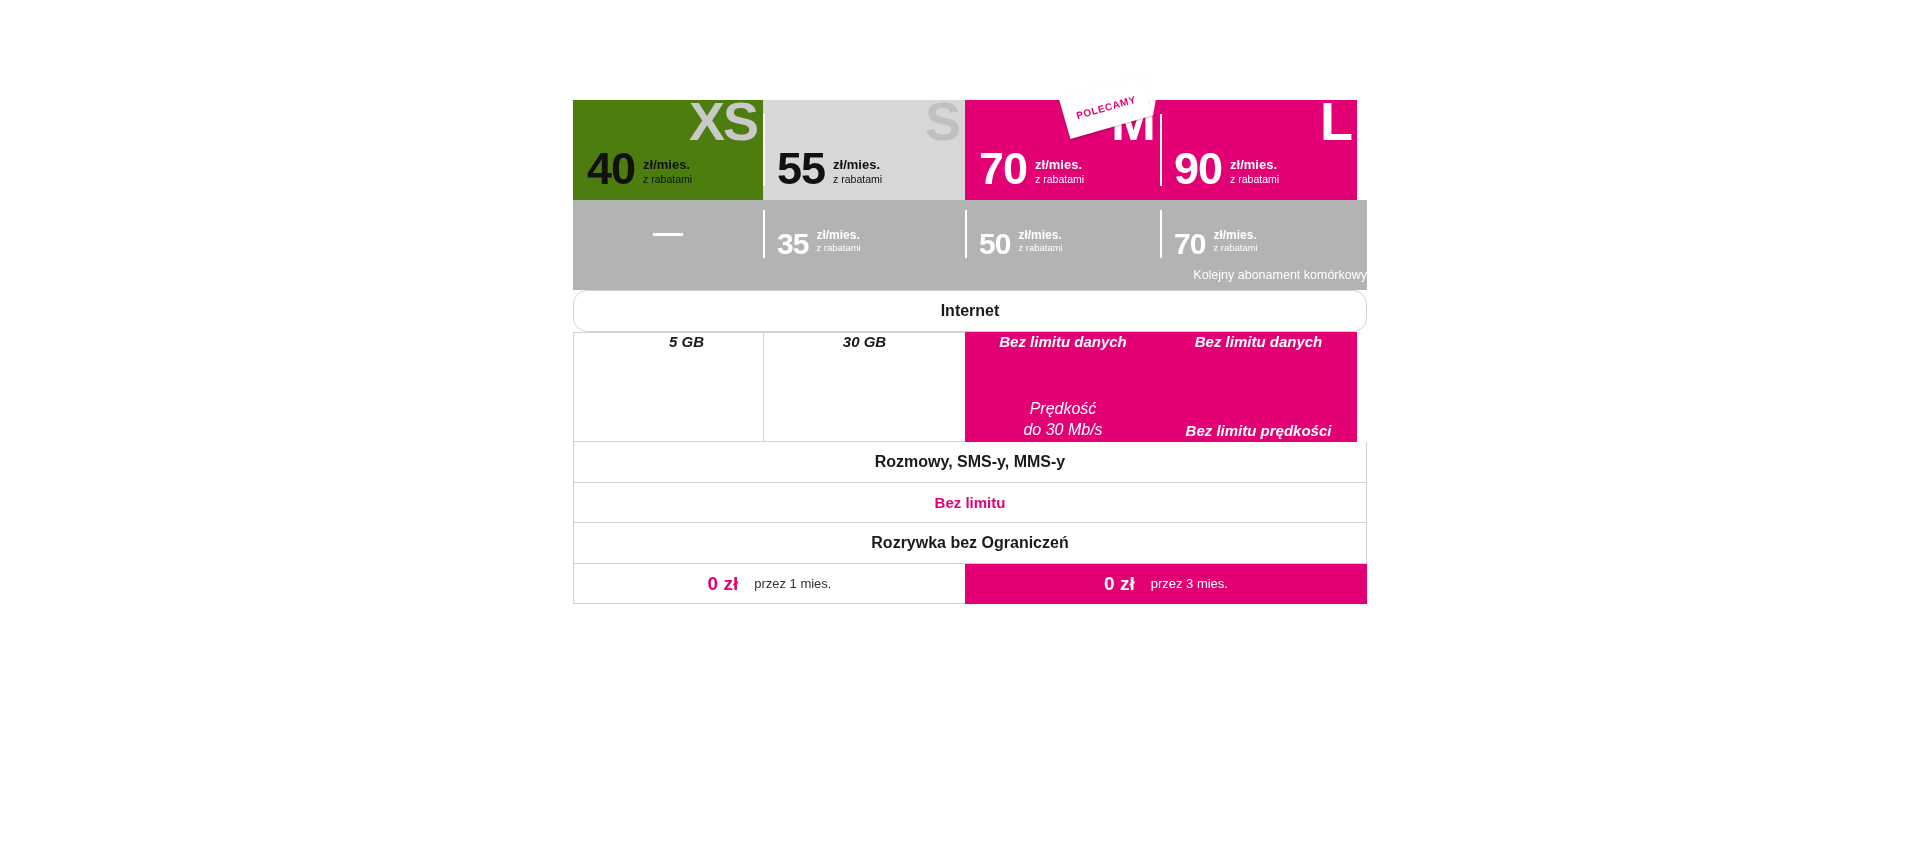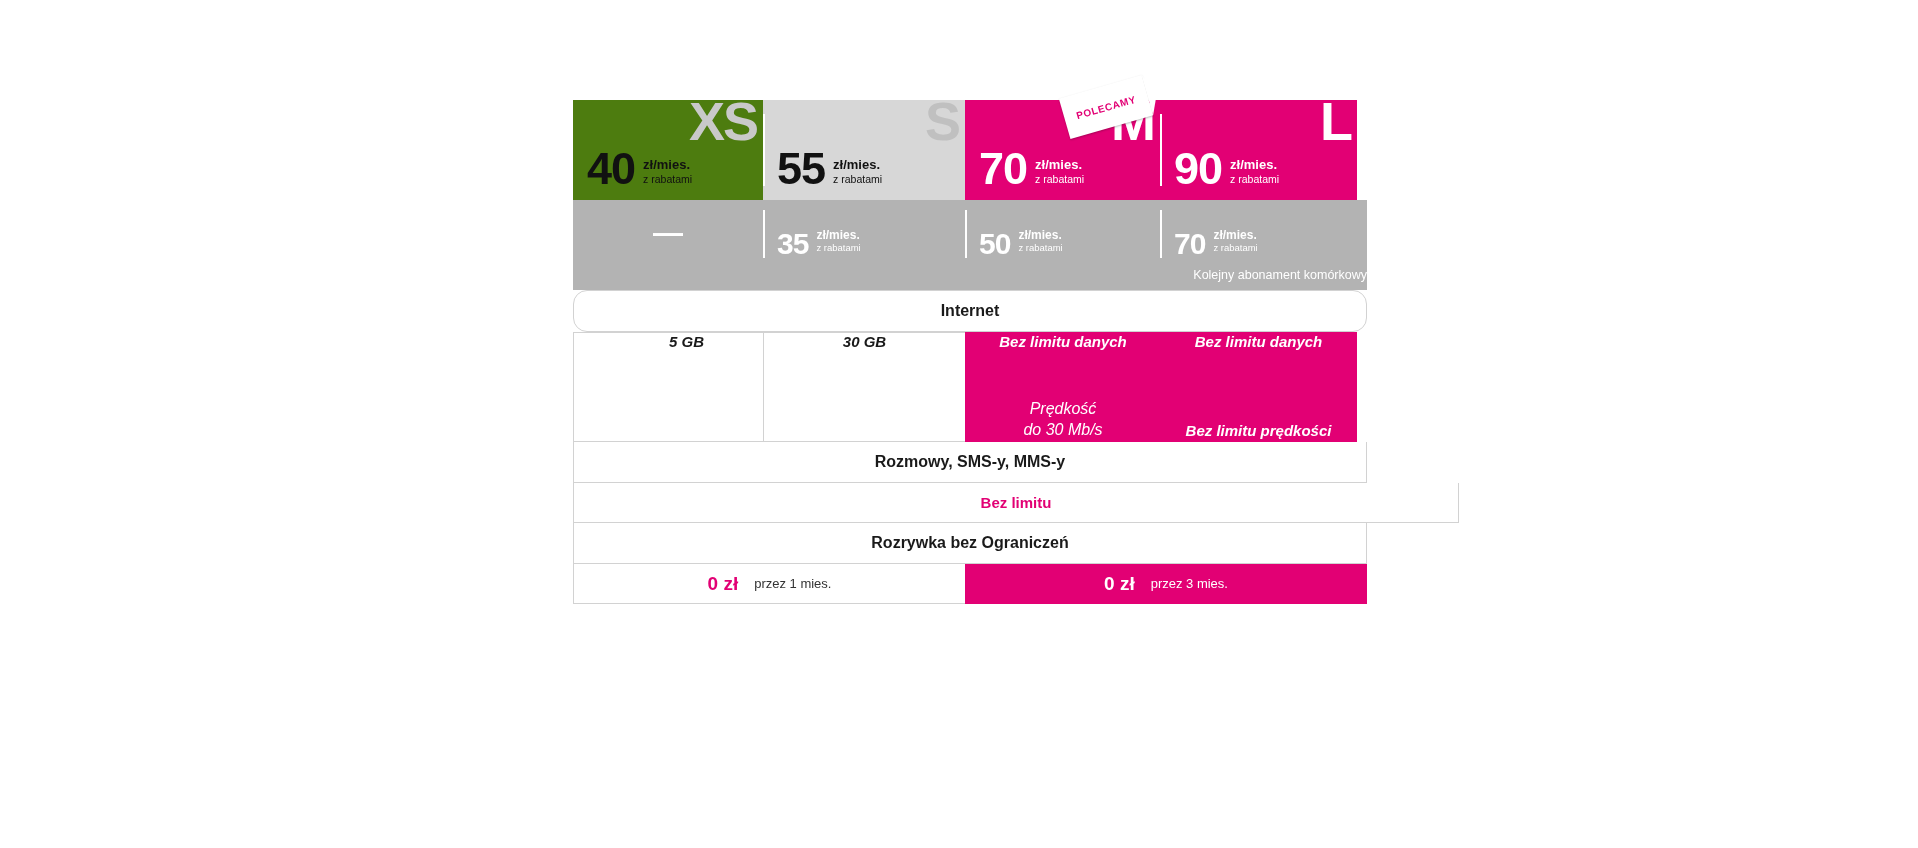--- a/index.html
+++ b/index.html
@@ -194,21 +194,21 @@
     background: #e20074;
     color: #ffffff;
     border-color: #e20074;
   }
   .data-cell .line-main { font-size: 15px; font-weight: bold; line-height: 1.25; }
   .data-cell .line-sub { font-size: 16px; font-weight: normal; line-height: 1.35; }
   .data-cell .line-main2 { font-size: 15px; font-weight: bold; line-height: 1.25; }
 
   
   .calls-value {
-    width: 886px;
+    width: 794px;
     box-sizing: border-box;
     border: 1px solid #d2d2d2;
     border-top: none;
     text-align: center;
     color: #e20074;
     font-size: 15px;
     font-weight: bold;
     padding: 11px 0;
     background: #ffffff;
   }

